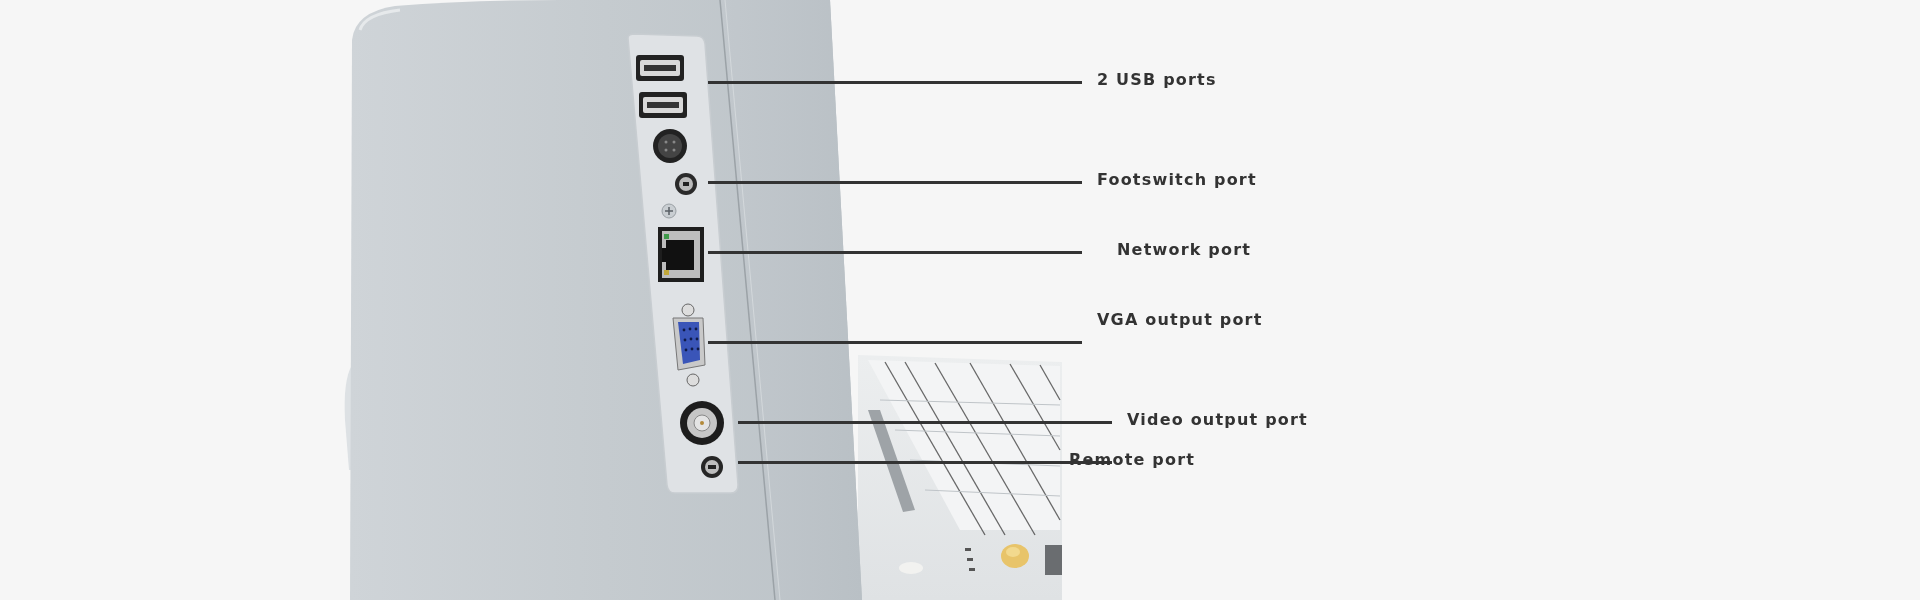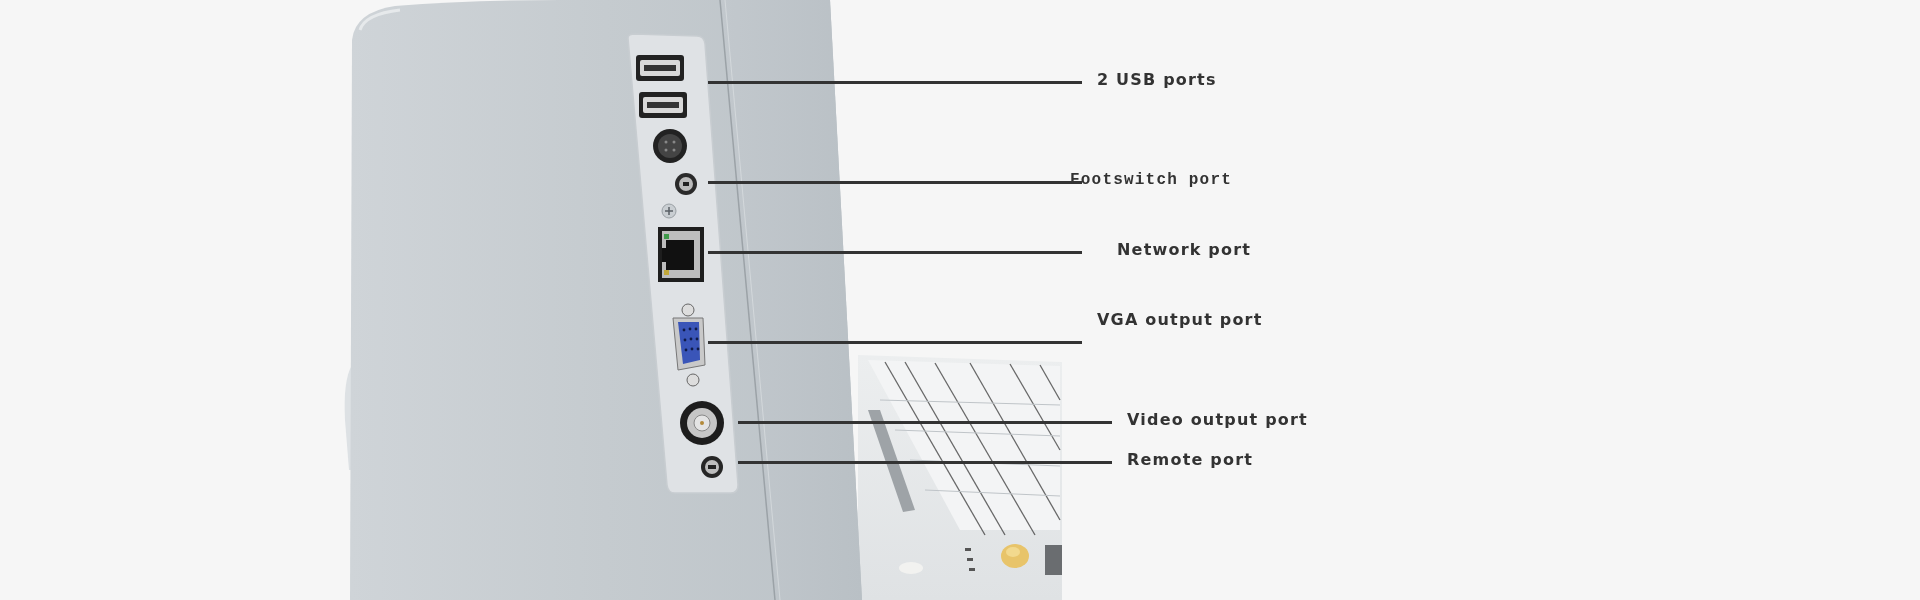--- a/index.html
+++ b/index.html
@@ -161,18 +161,18 @@
   </svg>
 
   <div class="leader" style="left:708px; top:81px; width:374px;"></div>
   <div class="leader" style="left:708px; top:181px; width:374px;"></div>
   <div class="leader" style="left:708px; top:251px; width:374px;"></div>
   <div class="leader" style="left:708px; top:341px; width:374px;"></div>
   <div class="leader" style="left:738px; top:421px; width:374px;"></div>
   <div class="leader" style="left:738px; top:461px; width:374px;"></div>
 
   <div class="label" style="left:1097px; top:70px;">2 USB ports</div>
-  <div class="label" style="left:1070px; top:170px;font-family:Liberation Mono, monospace;">Footswitch port</div>
+  <div class="label" style="left:1097px; top:170px;">Footswitch port</div>
   <div class="label" style="left:1097px; top:240px;margin-left:20px;">Network port</div>
   <div class="label" style="left:1097px; top:310px;">VGA output port</div>
   <div class="label" style="left:1127px; top:410px;">Video output port</div>
-  <div class="label" style="left:1127px; top:450px;text-align:center;">Remote port</div>
+  <div class="label" style="left:1069px; top:450px;text-align:center;">Remote port</div>
 </div>
 
 </body></html>

